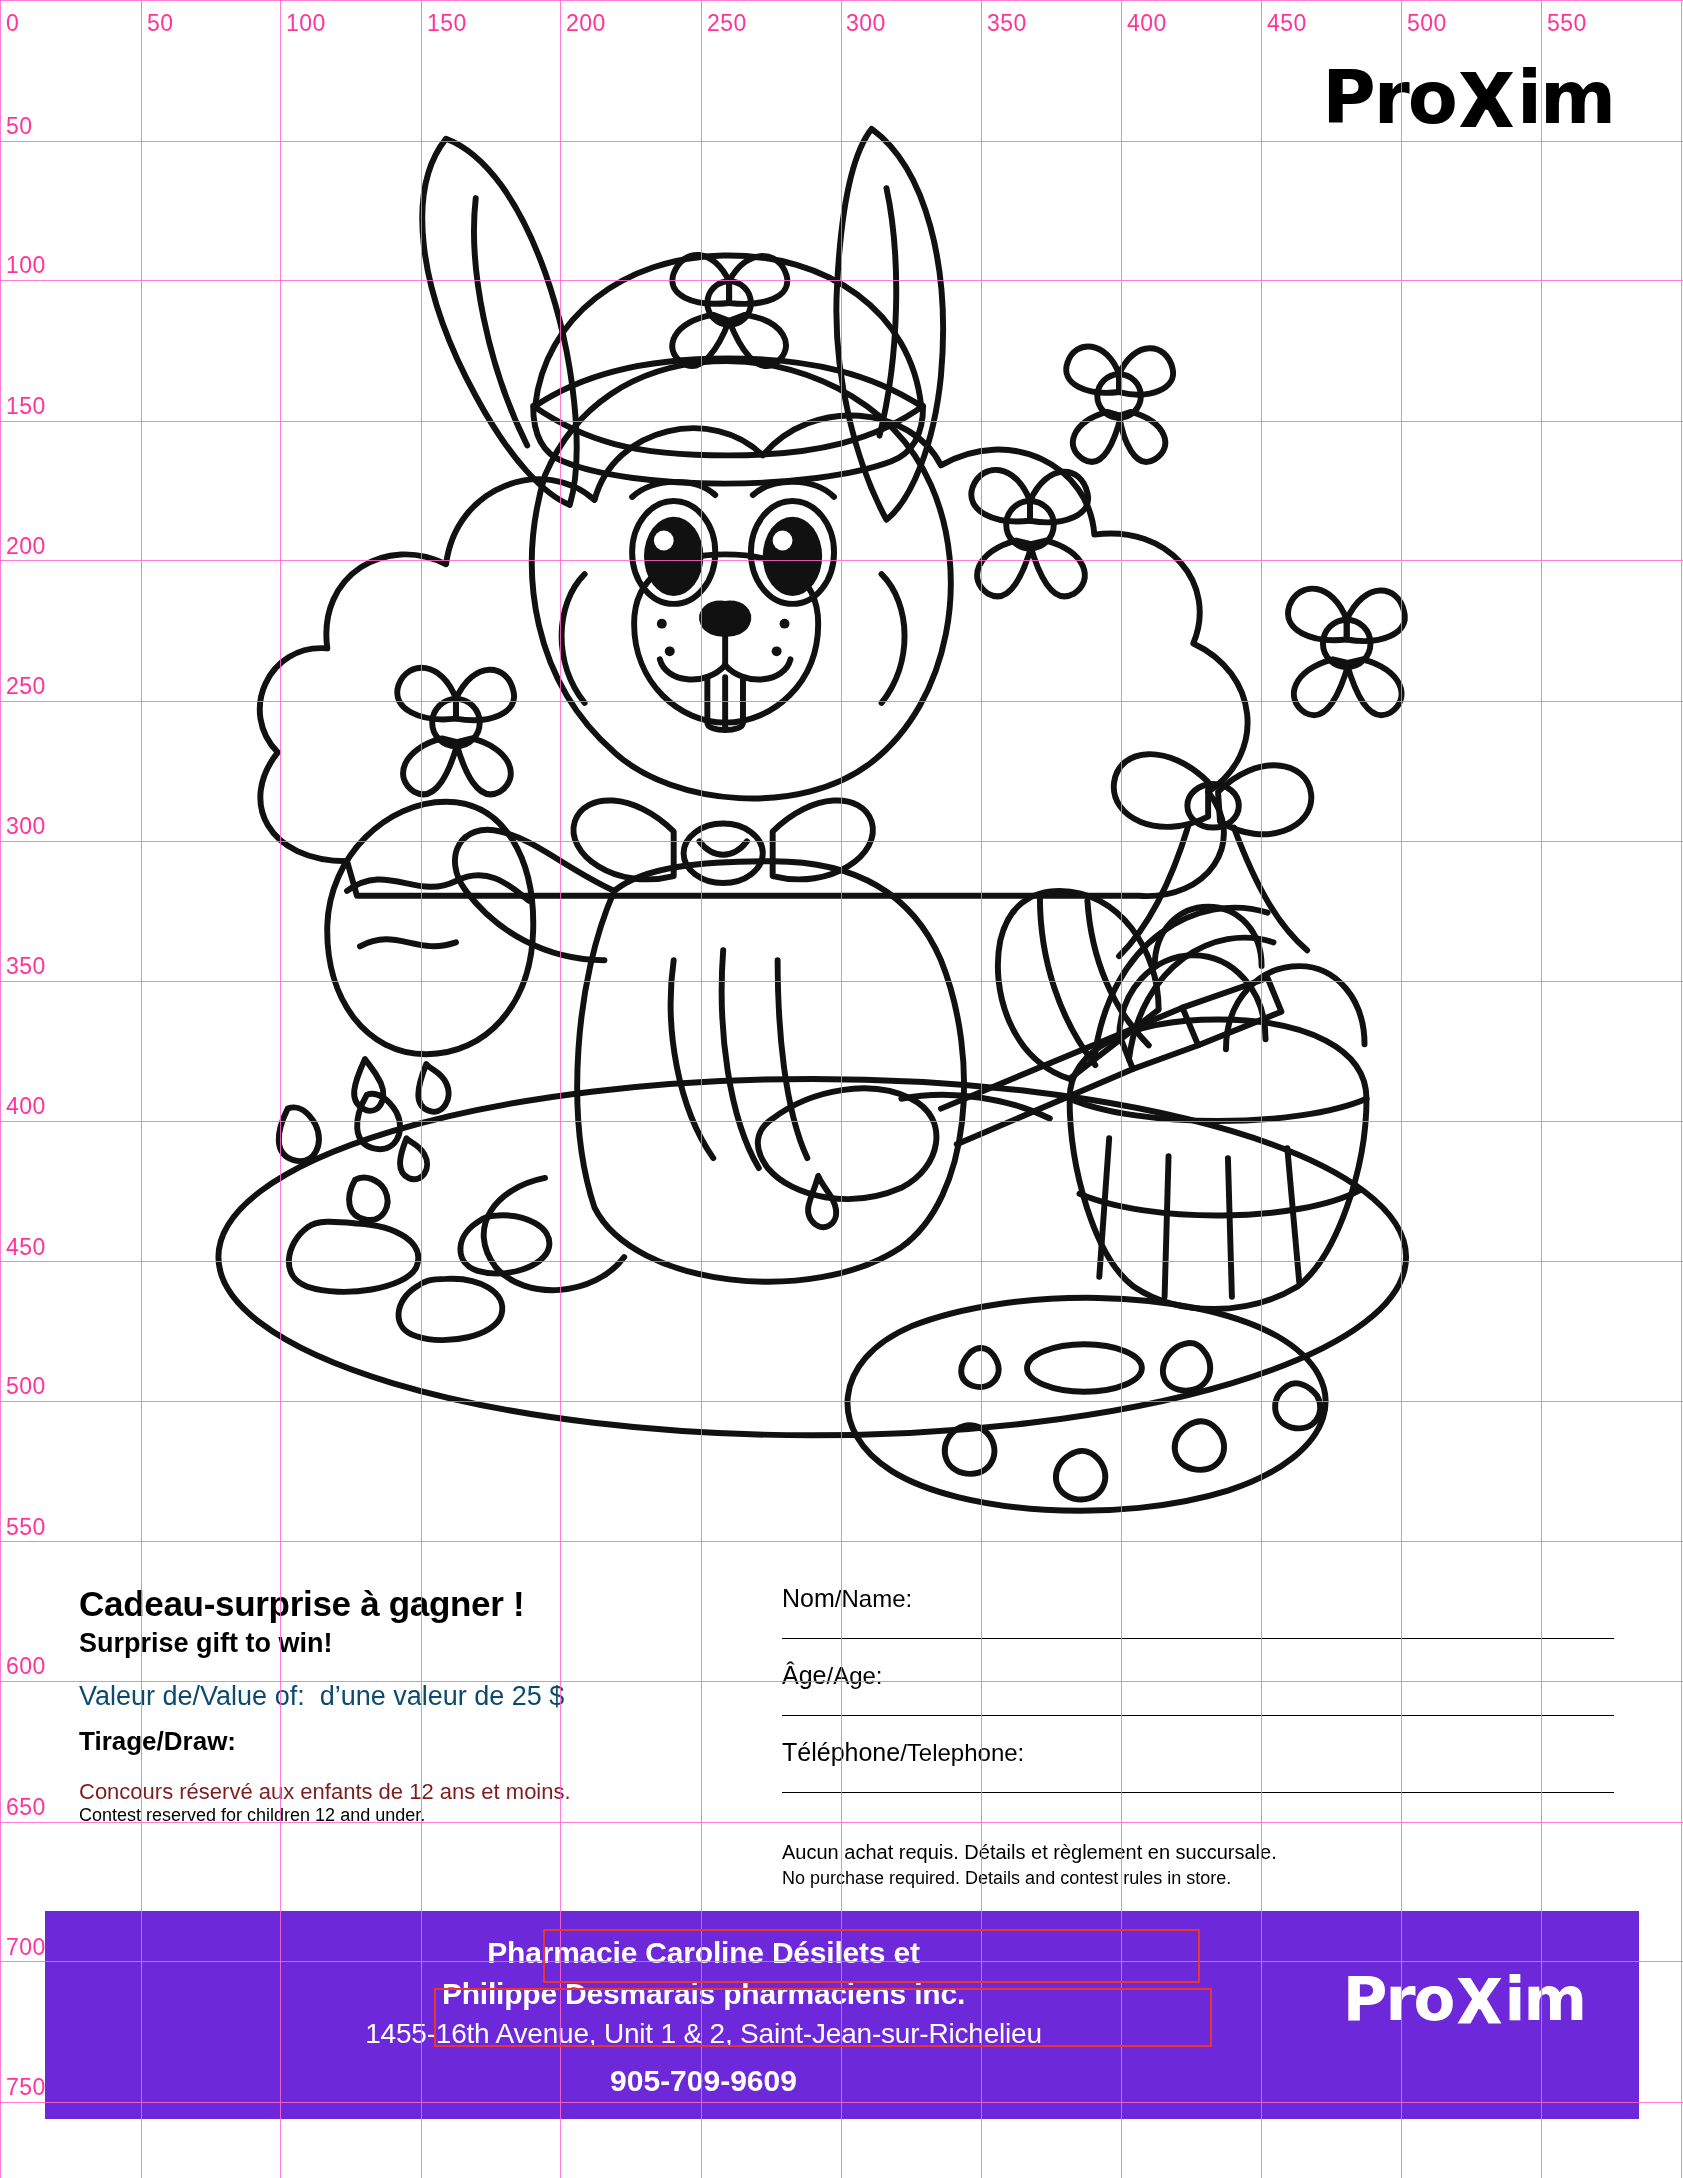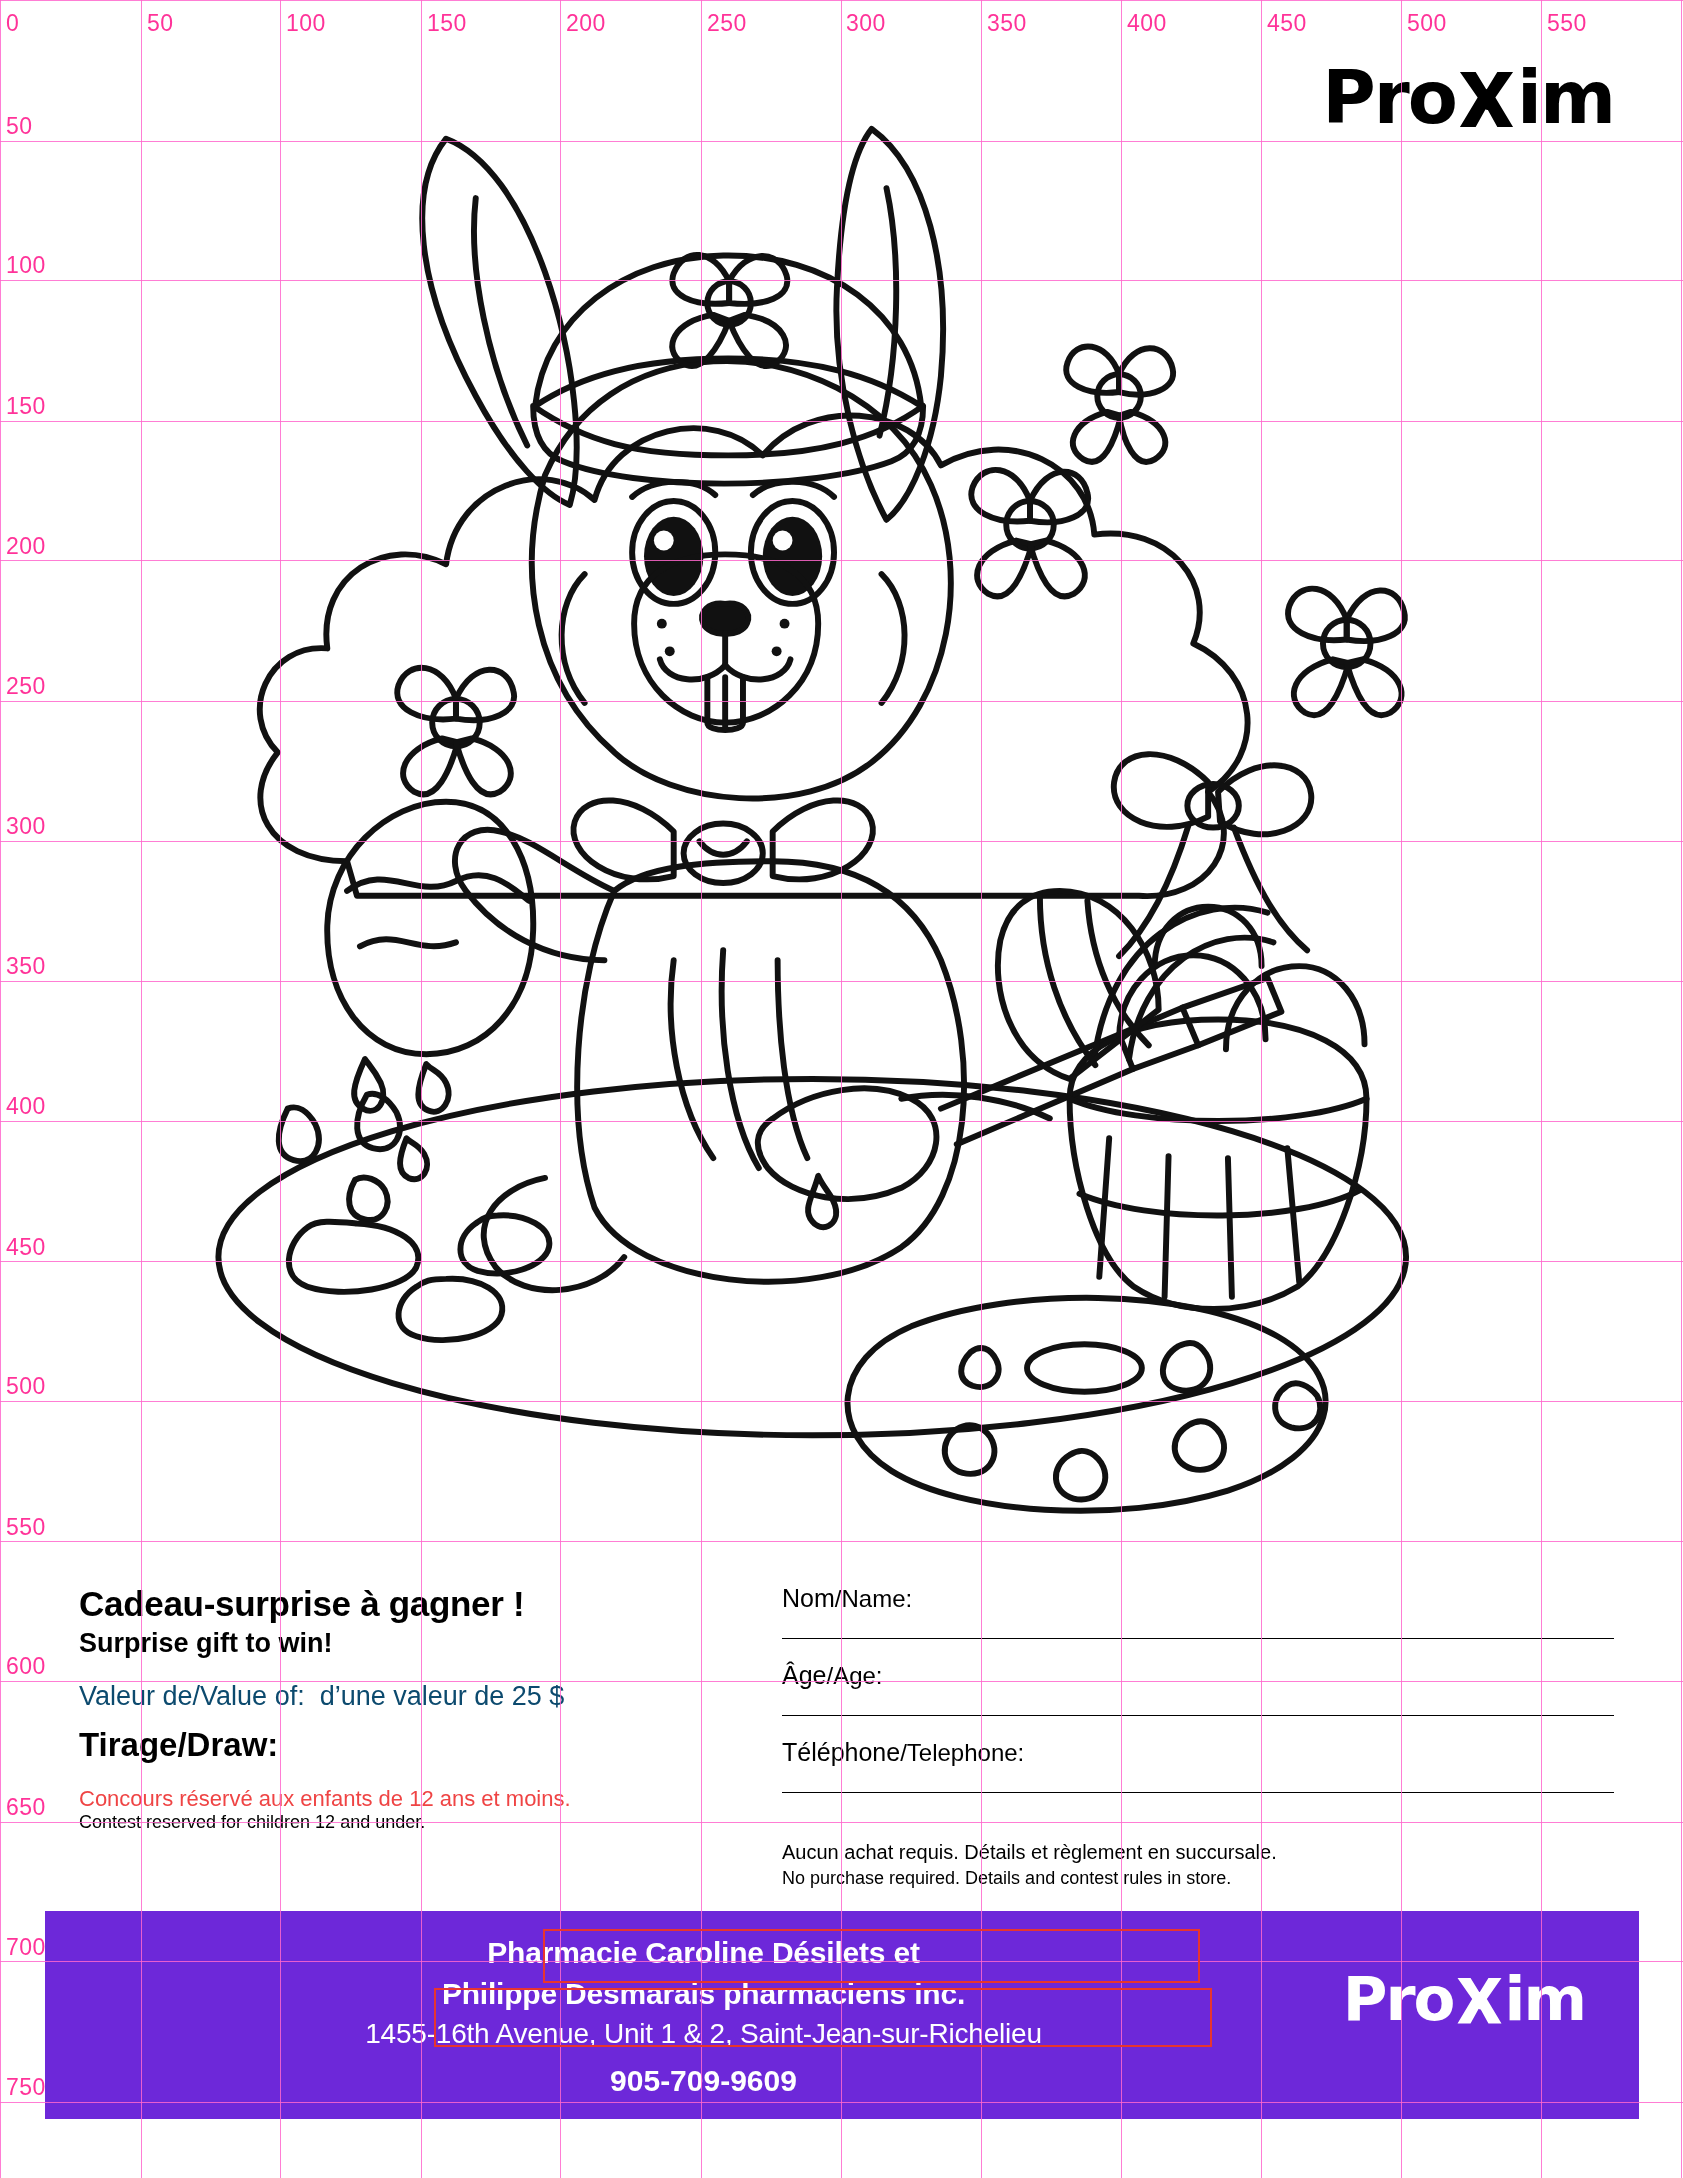--- a/index.html
+++ b/index.html
@@ -123,28 +123,28 @@
     margin: 4px 0 0 0;
   }
   .value-line {
     margin-top: 22px;
     font-size: 27px;
     color: #0c4a6e;
     white-space: nowrap;
   }
   .draw-line {
     margin-top: 14px;
-    font-size: 33px;
+    font-size: 26px;
     font-weight: bold;
     color: #000;
   }
   .rules-fr {
     margin-top: 22px;
     font-size: 22px;
-    color: #ef4444;
+    color: #7f1d1d;
   }
   .rules-en {
     font-size: 18px;
     color: #000;
   }
 
   
   #form-col {
     position: absolute;
     left: 782px;

